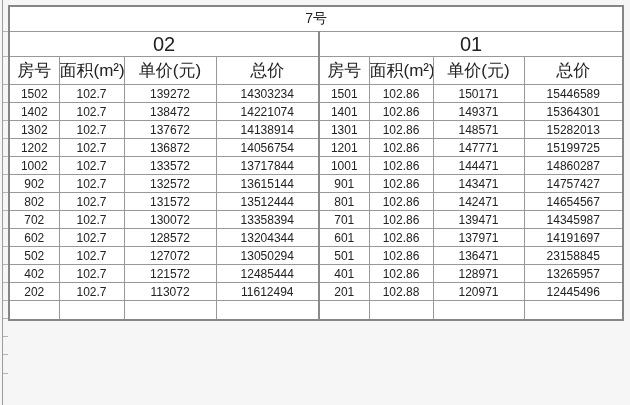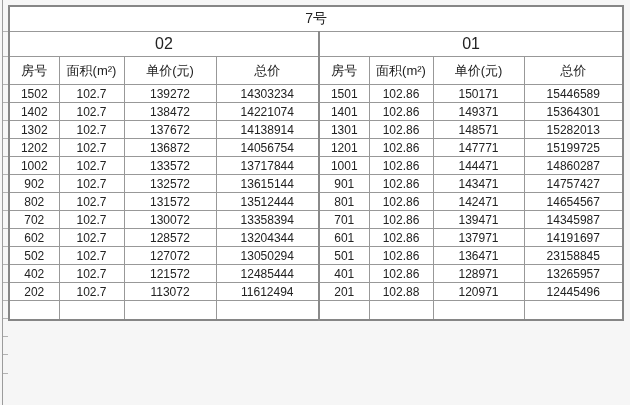--- a/index.html
+++ b/index.html
@@ -23,22 +23,22 @@
     border:2px solid #868686;
   }
   table.price-table td{
     border:1px solid #989898;
     padding:0;margin:0;
     text-align:center;vertical-align:middle;
     color:#222222;
     overflow:hidden;white-space:nowrap;
   }
   .title-row td{height:24px;font-size:14px;}
-  .unit-row td{height:24px;font-size:16px;}
-  .header-row td{height:27px;font-size:13px;}
+  .unit-row td{height:24px;font-size:20px;}
+  .header-row td{height:27px;font-size:17px;}
   .data-row td{height:17px;font-size:12px;}
   .empty-row td{height:18px;}
   
   .unit-row td.mid, .header-row td.mid, .data-row td.mid, .empty-row td.mid{
     border-left:2px solid #8a8a8a;
   }
 </style>
 </head>
 <body>
 

